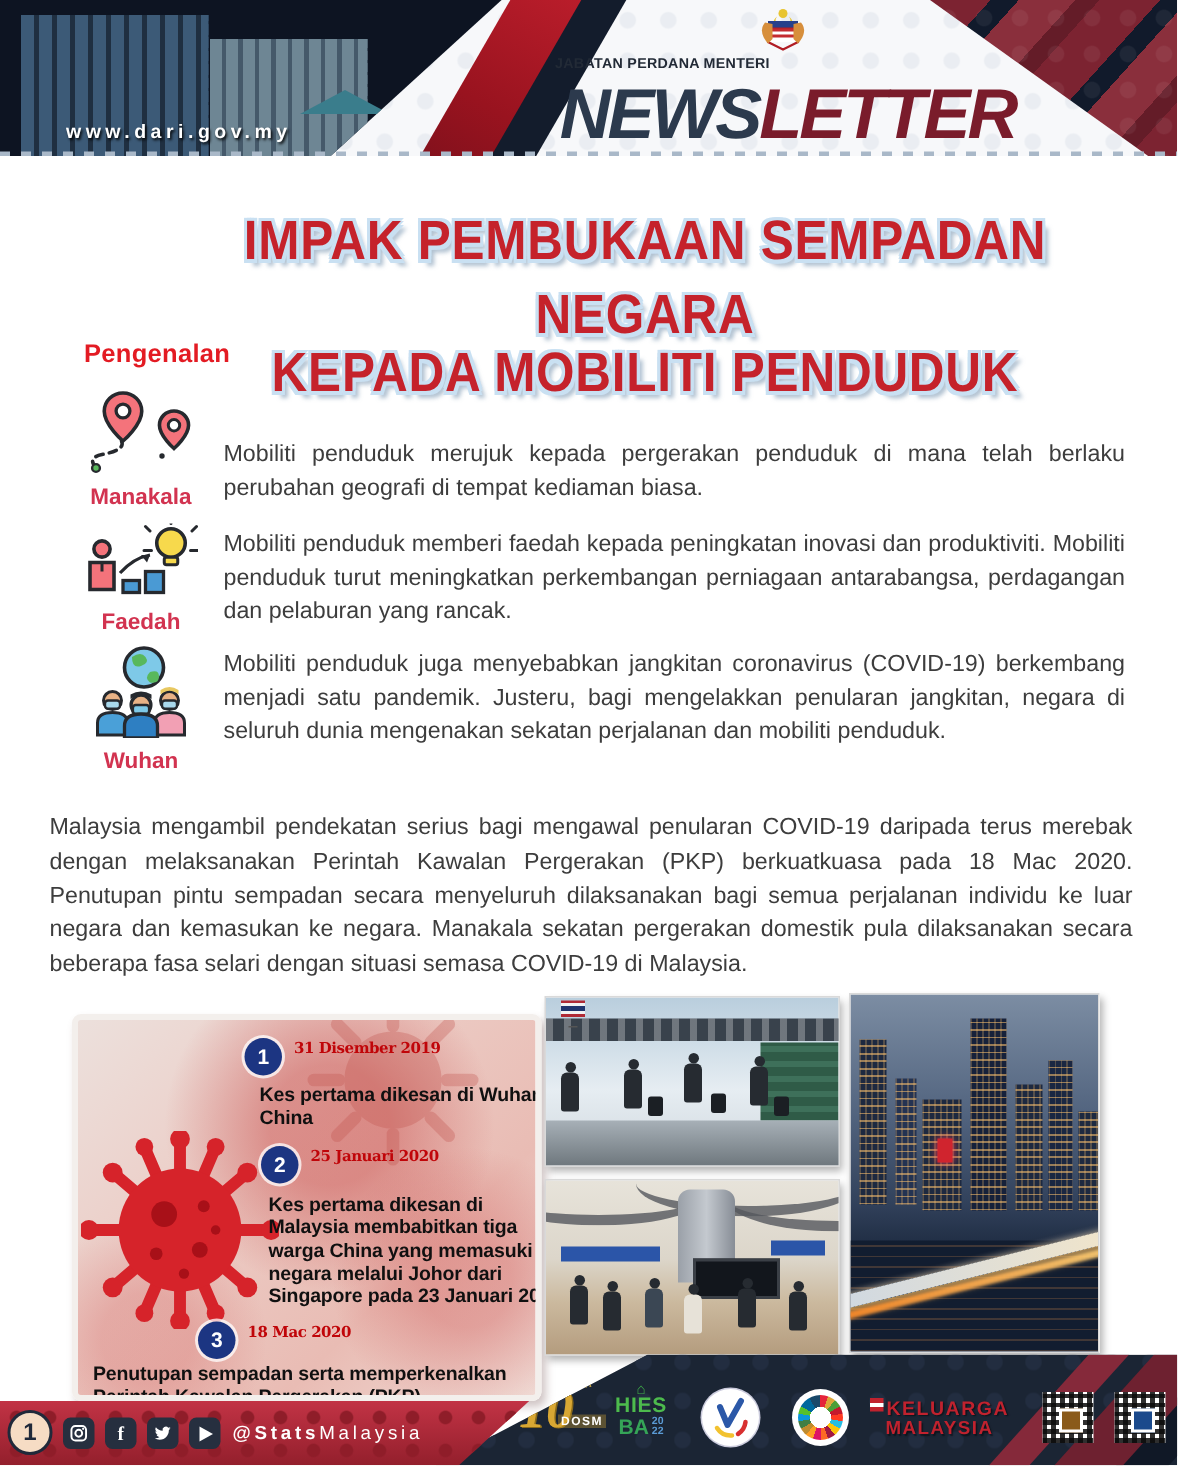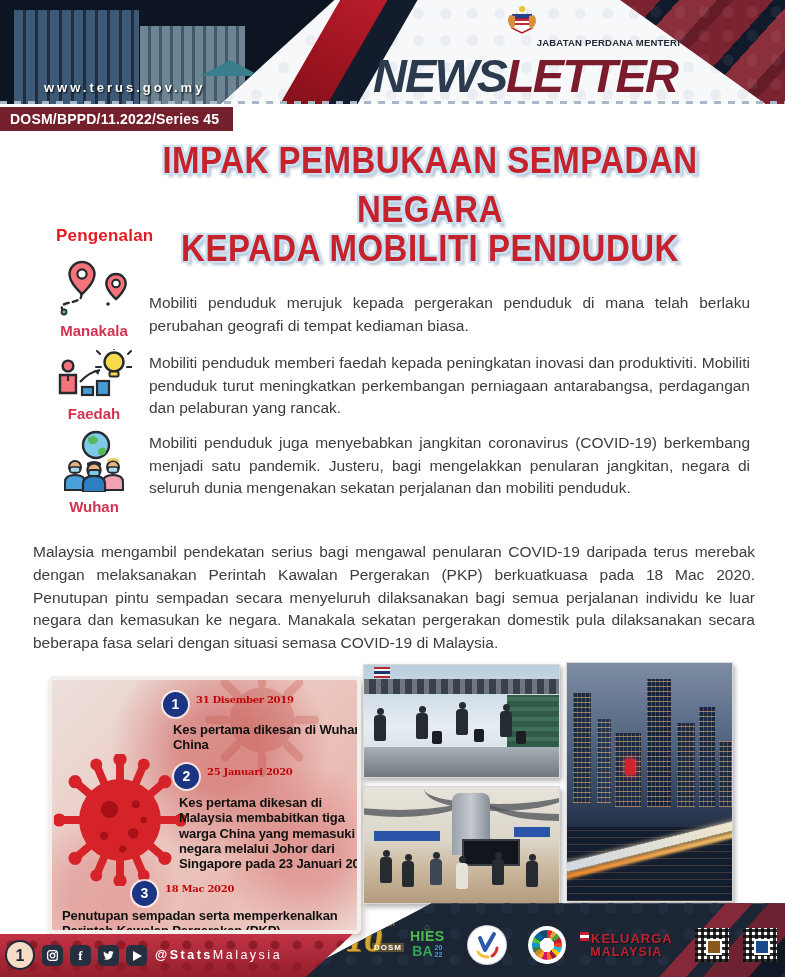--- a/index.html
+++ b/index.html
@@ -16,21 +16,21 @@
   .tower2 { position:absolute; left:140px; top:26px; width:105px; height:78px;
             background:repeating-linear-gradient(90deg,#6e8694 0 8px,#45596a 8px 11px),repeating-linear-gradient(0deg,#5a707f 0 6px,rgba(20,28,40,.5) 6px 8px); }
   .tower-roof { position:absolute; left:200px; top:60px; width:60px; height:16px; background:#3a7d8c; clip-path:polygon(0 100%,50% 0,100% 100%); }
   .ribbon-dark { position:absolute; left:352px; top:-40px; width:26px; height:210px; background:#131c2c; transform:rotate(30deg); }
   .ribbon-red  { position:absolute; left:308px; top:-45px; width:50px; height:215px; background:linear-gradient(180deg,#c3202e 0%,#99131f 55%,#6f0f1a 100%); transform:rotate(30deg); }
   .mast-corner { position:absolute; right:0; top:0; width:165px; height:118px; clip-path:polygon(0 0,100% 0,100% 100%);
                  background:repeating-linear-gradient(132deg,#7c2331 0 30px,#111a2b 30px 44px,#8a2f3c 44px 72px,#641c28 72px 84px); }
   .mast-corner::after { content:""; position:absolute; inset:0; background-image:radial-gradient(circle,rgba(255,255,255,.06) 5px,transparent 6px); background-size:24px 24px; }
   .website { position:absolute; left:44px; top:80px; color:#fff; font-weight:bold; font-size:13px; letter-spacing:3px; text-shadow:1px 1px 2px #000; }
   .jata { position:absolute; left:504px; top:5px; width:36px; height:30px; }
-  .agency { position:absolute; left:370px; top:37px; width:310px; text-align:right; font-size:9.5px; font-weight:bold; color:#222a36; line-height:1.25; letter-spacing:.2px; }
+  .agency { position:absolute; left:370px; top:37px; width:310px; text-align:left; font-size:9.5px; font-weight:bold; color:#222a36; line-height:1.25; letter-spacing:.2px; }
   .masterword { position:absolute; left:280px; top:48px; width:490px; text-align:center; font-size:47px; font-weight:bold; font-style:italic; letter-spacing:-2px; white-space:nowrap; }
   .mw-navy { color:#2c3a4d; } .mw-maroon { color:#7a1c2b; }
   .mast-dash { position:absolute; left:0; top:101px; width:785px; height:3px;
                background:repeating-linear-gradient(90deg,#a9b8c8 0 7px,transparent 7px 14px); }
 
   
   .series-banner { position:absolute; left:0; top:107px; width:233px; height:24px; background:#73202c; color:#fff; font-size:14px; font-weight:bold; line-height:24px; padding-left:10px; letter-spacing:.2px; }
   .main-title { position:absolute; left:105px; top:136px; width:650px; text-align:center; color:#c5222b; font-weight:bold; letter-spacing:.5px; }
   .main-title .t-line { font-size:33px; line-height:44px; transform:scaleY(1.12); transform-origin:top;
     text-shadow:2px 0 0 #c9e0f2,-2px 0 0 #c9e0f2,0 2px 0 #c9e0f2,0 -2px 0 #c9e0f2,2px 2px 0 #c9e0f2,-2px -2px 0 #c9e0f2,2px -2px 0 #c9e0f2,-2px 2px 0 #c9e0f2,4px 4px 3px rgba(110,140,170,.55); }
@@ -135,40 +135,39 @@
   <div class="masthead">
     <div class="mast-dots"></div>
     <div class="mast-building">
       <div class="tower1"></div>
       <div class="tower2"></div>
       <div class="tower-roof"></div>
     </div>
     <div class="ribbon-red"></div>
     <div class="ribbon-dark"></div>
     <div class="mast-corner"></div>
-    <div class="website">www.terus.gov.my</div>
+    <div class="website">www.dari.gov.my</div>
     <svg class="jata" viewBox="0 0 36 30">
       <circle cx="18" cy="4" r="3" fill="#e8c430"></circle>
       <path d="M14 6 a5 5 0 1 0 8 0 a6.5 6.5 0 1 1 -8 0z" fill="#e8c430"></path>
       <rect x="8" y="9" width="20" height="5" fill="#27408b"></rect>
       <rect x="8" y="14" width="20" height="9" fill="#fff"></rect>
       <path d="M8 14h20v9l-10 5-10-5z" fill="none" stroke="#b01c24" stroke-width="1.4"></path>
       <rect x="8" y="14" width="20" height="2" fill="#c42b30"></rect>
         <rect x="8" y="18" width="20" height="2" fill="#c42b30"></rect>
       <path d="M6 10 q-5 6 2 14 l3-3 v-10z" fill="#d78f3c"></path>
       <path d="M30 10 q5 6 -2 14 l-3-3 v-10z" fill="#d78f3c"></path>
     </svg>
     <div class="agency">
       <div>JABATAN PERDANA MENTERI</div>
     </div>
     <div class="masterword"><span class="mw-navy">NEWS</span><span class="mw-maroon">LETTER</span></div>
     <div class="mast-dash"></div>
   </div>
 
-  <div class="series-banner">DOSM/BPPD/11.2022/Series 45</div>
 
   <div class="main-title">
     <div class="t-line">IMPAK PEMBUKAAN SEMPADAN NEGARA</div>
     <div class="t-line">KEPADA MOBILITI PENDUDUK</div>
   </div>
 
   <div class="pengenalan">Pengenalan</div>
 
   <div class="icon-col r1-icon">
     <svg width="76" height="56" viewBox="0 0 76 56">

